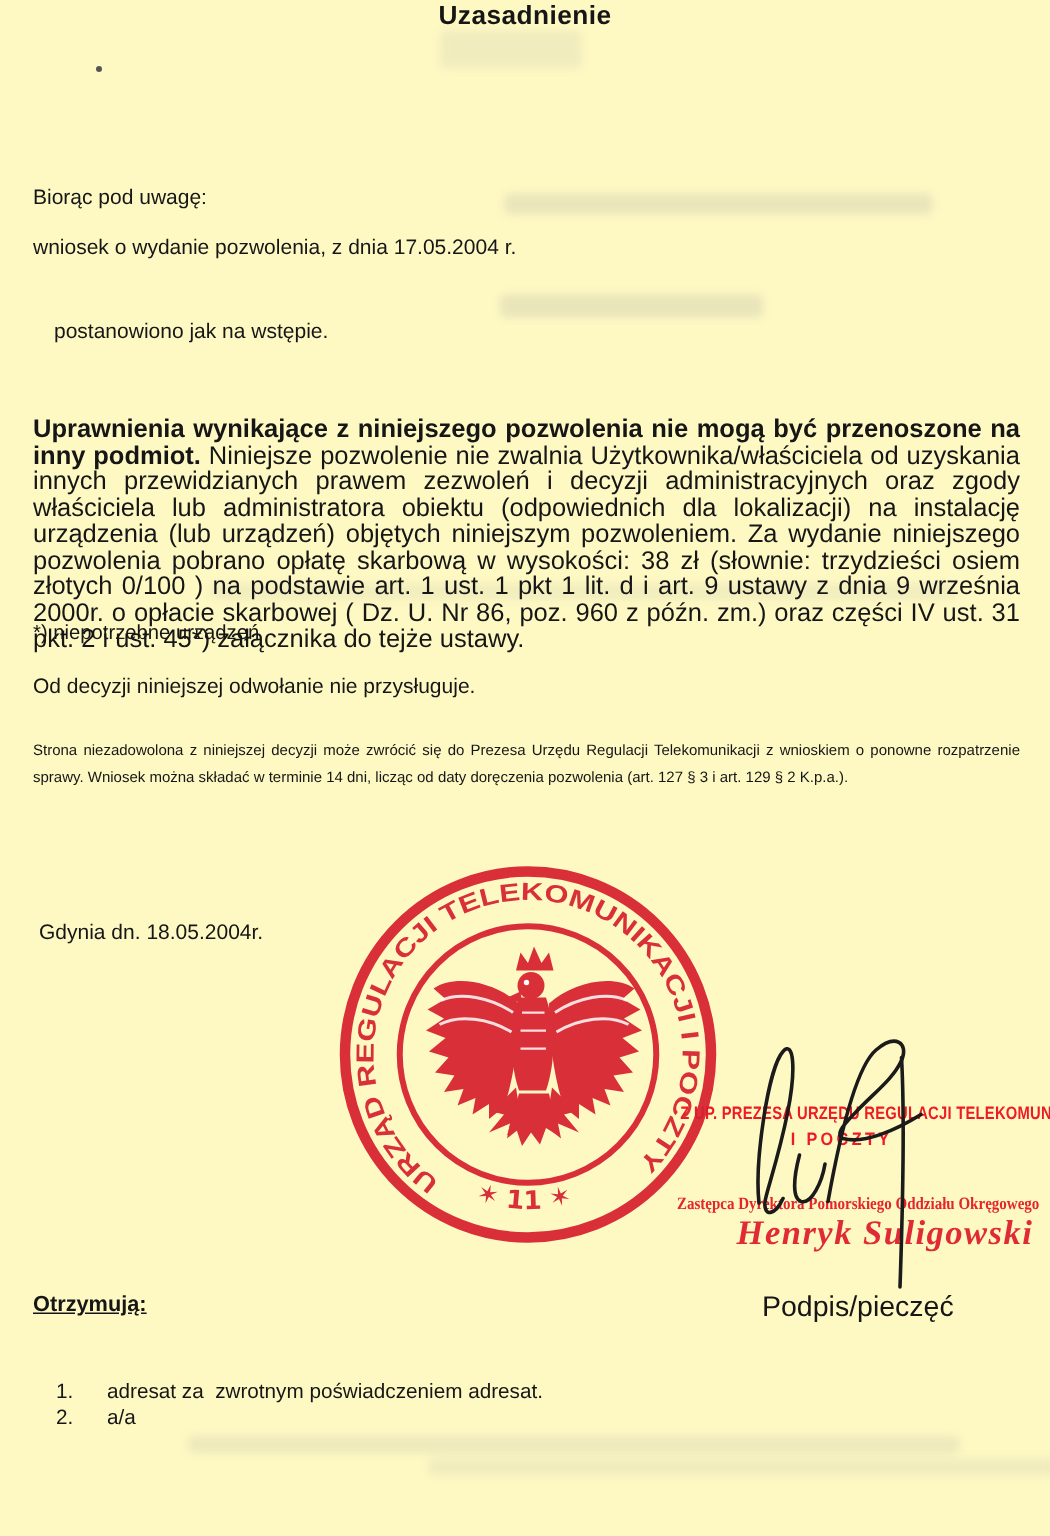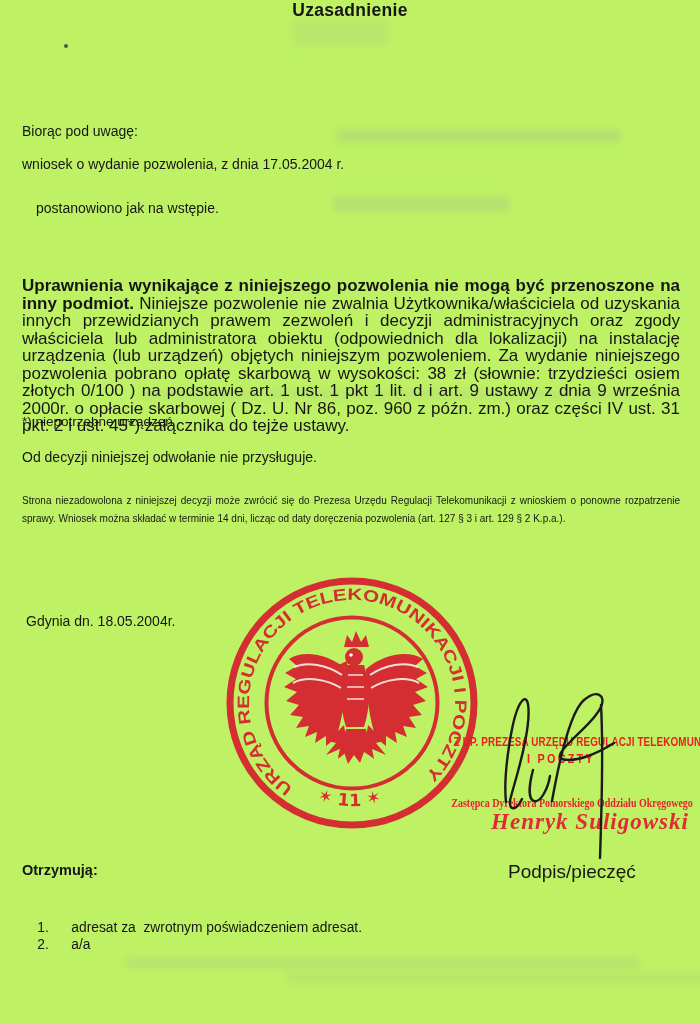--- a/index.html
+++ b/index.html
@@ -1,17 +1,17 @@
 <!DOCTYPE html>
 <html><head>
 <meta charset="utf-8">
 <style>
   html,body{margin:0;padding:0;background:#ffffff;}
   .page{
-    position:relative;width:700px;height:1024px;background:#bef264;
+    position:relative;width:700px;height:1024px;background:#fef9c3;
     font-family:"Liberation Sans","DejaVu Sans",sans-serif;color:#161616;
     overflow:hidden;
   }
   .abs{position:absolute;}
   .title{
     left:0;top:91;width:700px;text-align:center;
     font-size:17.5px;font-weight:bold;letter-spacing:.3px;z-index:2;
   }
   .bodyline{font-size:14px;z-index:2;}
   .para{
@@ -42,21 +42,21 @@
   }
   .signer-name{
     left:457px;width:266px;top:809px;color:#e02b36;
     font-family:"Liberation Serif","DejaVu Serif",serif;
     font-style:italic;font-weight:bold;font-size:23px;letter-spacing:1px;
     text-align:center;z-index:2;
   }
   .sig-svg{left:480px;top:680px;z-index:4;}
   .footer-head{
     left:22px;top:862px;font-size:14.5px;font-weight:bold;
-    z-index:2;
+    text-decoration:underline;z-index:2;
   }
   .podpis{left:508px;top:861px;font-size:19px;z-index:2;}
   .rec-row{left:22px;font-size:13.8px;z-index:2;white-space:pre-wrap;}
   .rec-num{display:inline-block;width:34px;}
   .dot{width:4px;height:4px;background:#555;border-radius:50%;
     filter:blur(.5px);z-index:1;}
 </style>
 </head>
 <body>
 
@@ -67,21 +67,21 @@
   <div class="abs bleed" style="left:336px;top:129px;width:286px;height:14px;opacity:.20;"></div>
   <div class="abs bleed" style="left:333px;top:196px;width:176px;height:16px;opacity:.20;"></div>
   <div class="abs bleed" style="left:140px;top:389px;width:498px;height:11px;opacity:.12;"></div>
   <div class="abs bleed" style="left:125px;top:957px;width:515px;height:12px;opacity:.16;"></div>
   <div class="abs bleed" style="left:285px;top:972px;width:425px;height:12px;opacity:.13;"></div>
 
   <div class="abs title">Uzasadnienie</div>
 
   <div class="abs bodyline" style="left:22px;top:123px;">Biorąc pod uwagę:</div>
   <div class="abs bodyline" style="left:22px;top:156px;">wniosek o wydanie pozwolenia, z dnia 17.05.2004 r.</div>
-  <div class="abs bodyline" style="left:22px;top:200px;padding-left:14px;">postanowiono jak na wstępie.</div>
+  <div class="abs bodyline" style="left:22px;top:212px;padding-left:14px;">postanowiono jak na wstępie.</div>
 
   <div class="abs para" style="top:277px;">
     <b>Uprawnienia wynikające z niniejszego pozwolenia nie mogą być przenoszone na inny podmiot.</b>
     <span>Niniejsze pozwolenie nie zwalnia Użytkownika/właściciela od uzyskania innych przewidzianych prawem zezwoleń i decyzji administracyjnych oraz zgody właściciela lub administratora obiektu (odpowiednich dla lokalizacji) na instalację urządzenia (lub urządzeń) objętych niniejszym pozwoleniem. Za wydanie niniejszego pozwolenia pobrano opłatę skarbową w wysokości: 38 zł (słownie: trzydzieści osiem złotych 0/100 ) na podstawie art. 1 ust. 1 pkt 1 lit. d i art. 9 ustawy z dnia 9 września 2000r. o opłacie skarbowej ( Dz. U. Nr 86, poz. 960 z późn. zm.) oraz części IV ust. 31 pkt. 2 i ust. 45*) załącznika do tejże ustawy.</span>
   </div>
 
   <div class="abs bodyline" style="left:22px;top:414px;font-size:13.5px;">*) niepotrzebne urządzeń</div>
 
   <div class="abs bodyline" style="left:22px;top:449px;">Od decyzji niniejszej odwołanie nie przysługuje.</div>
 

